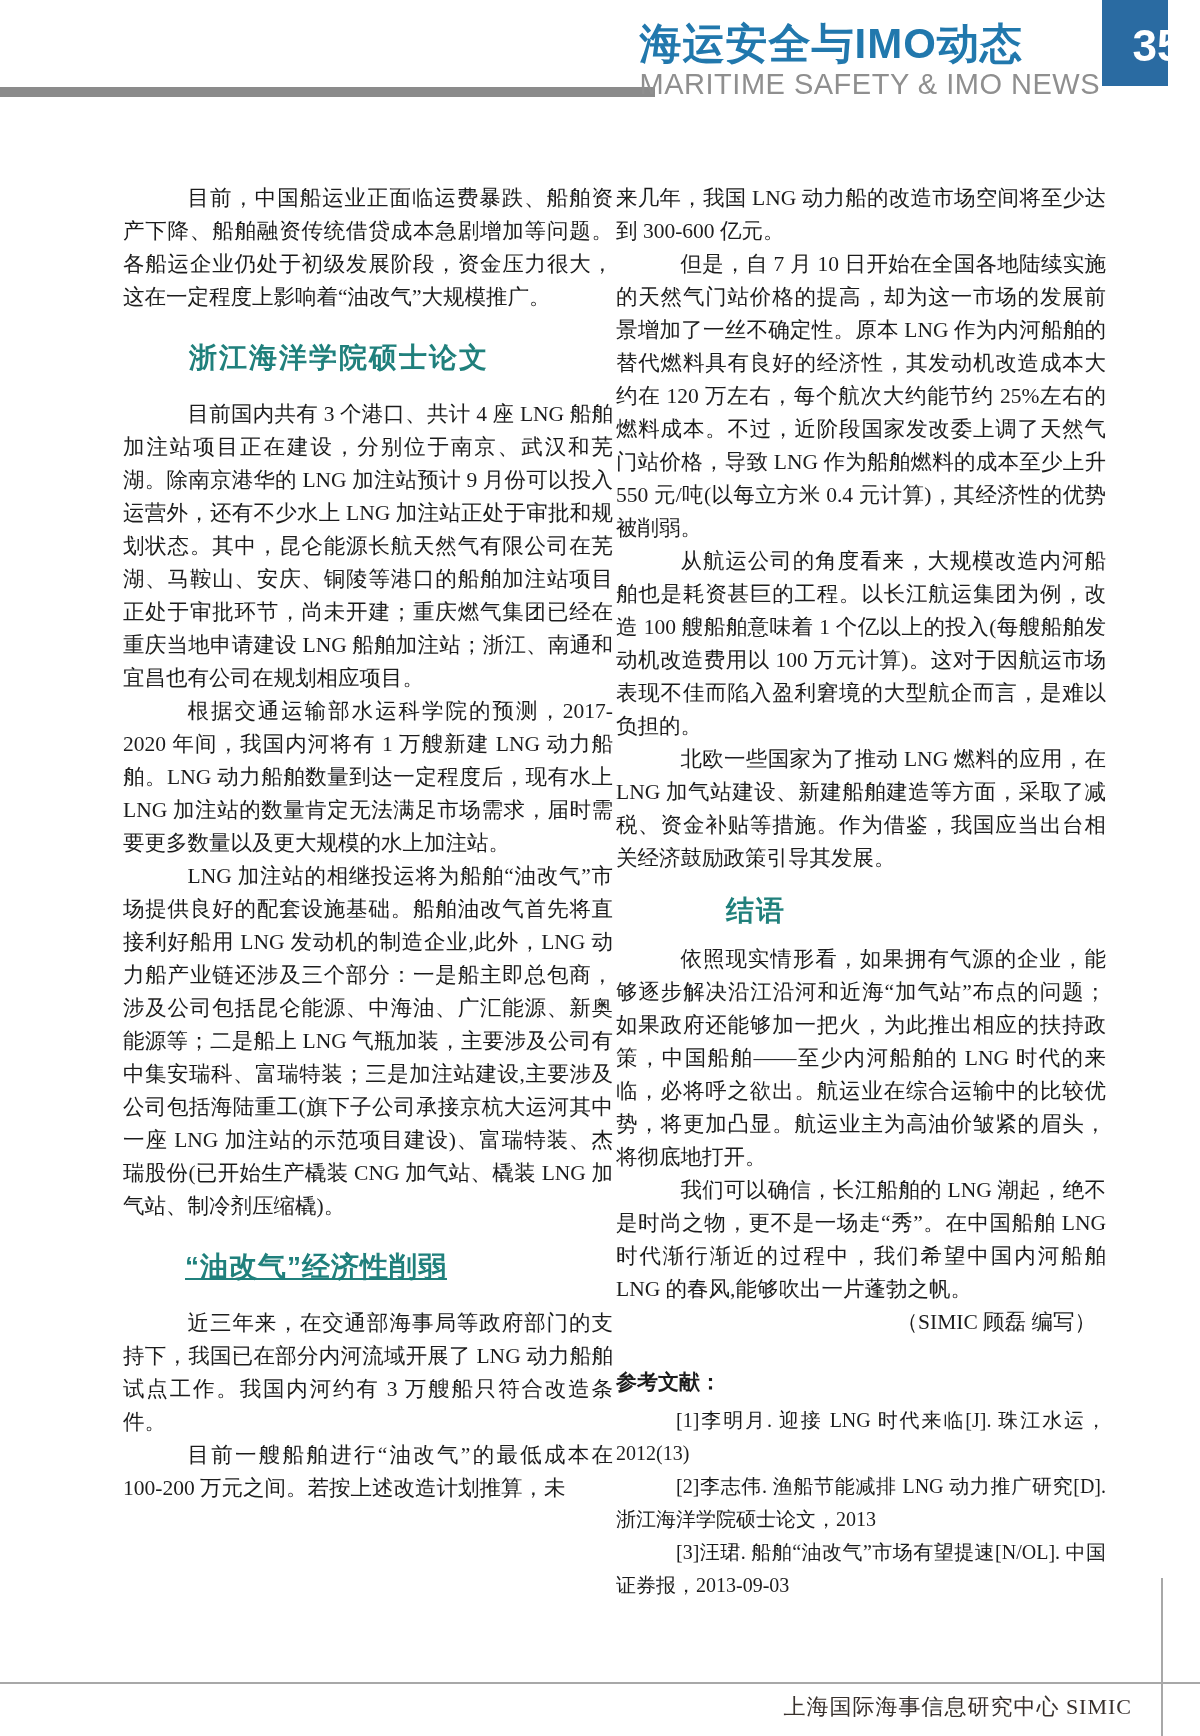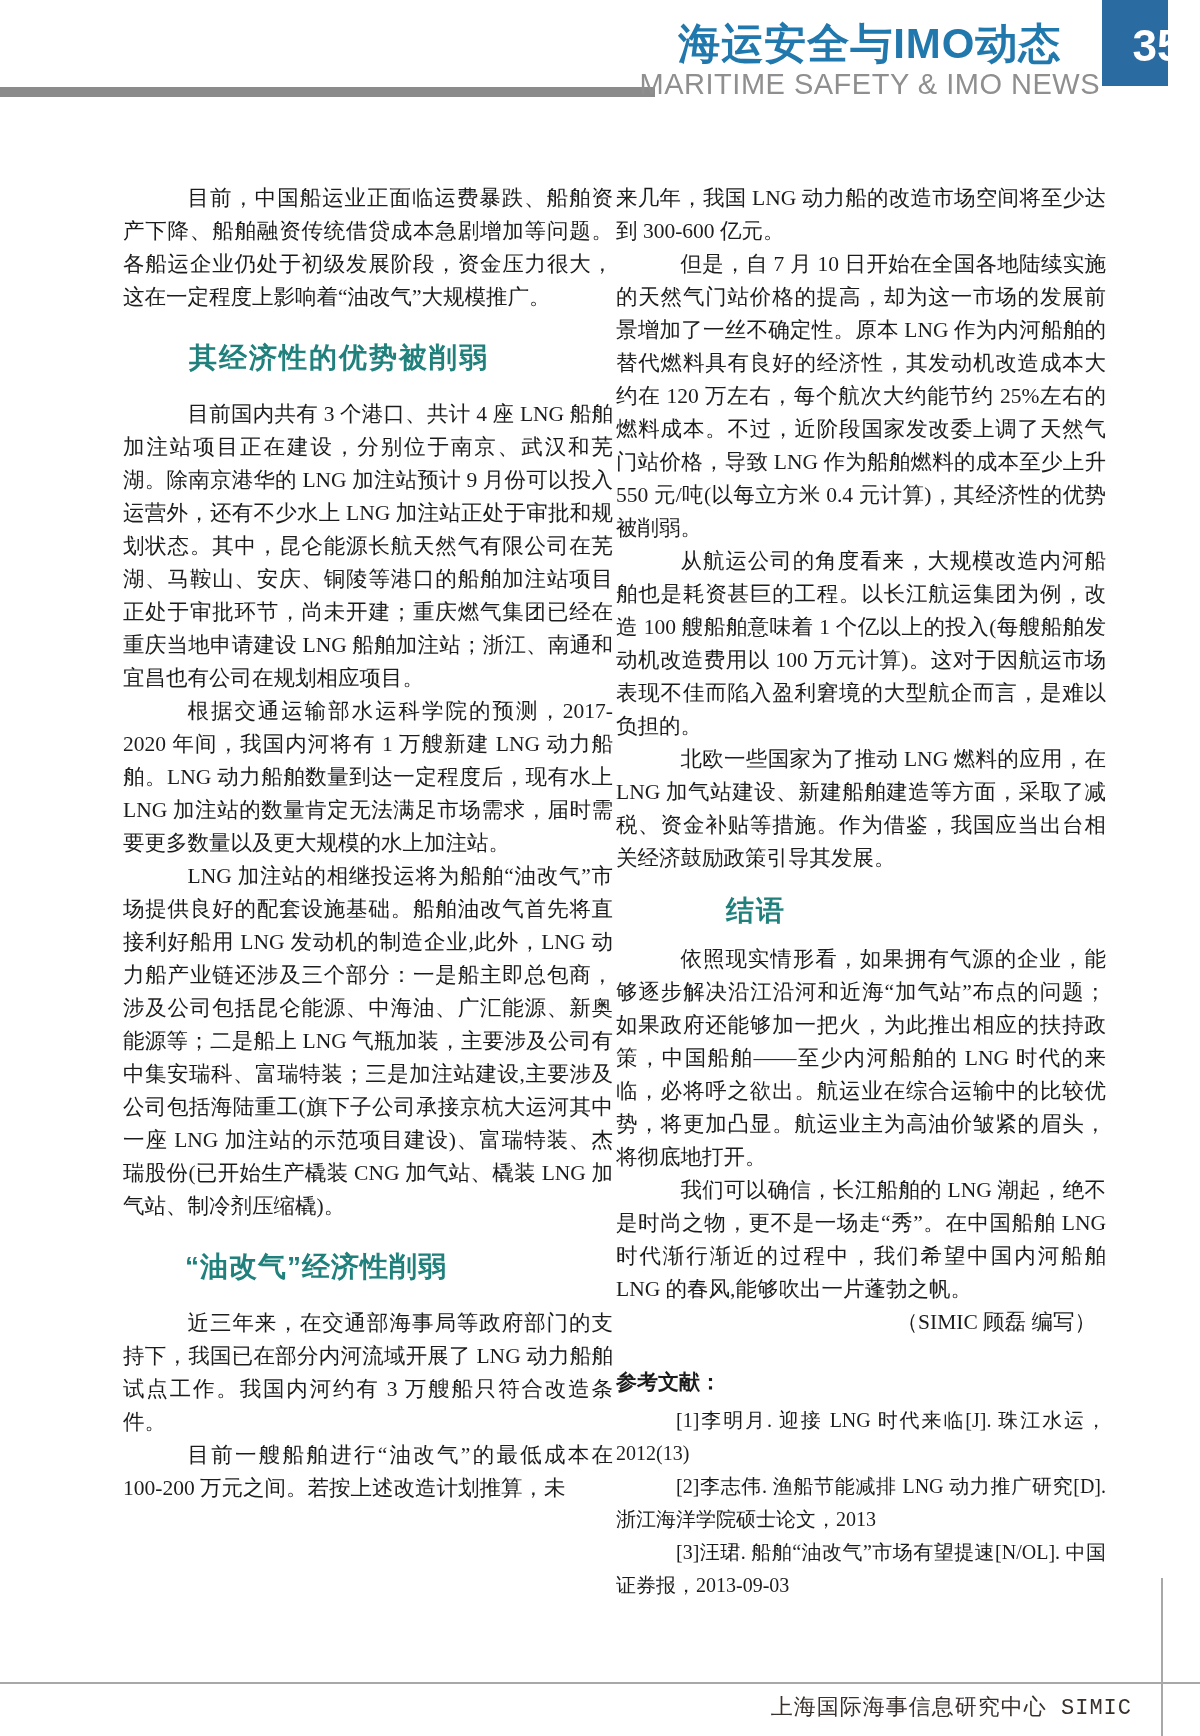--- a/index.html
+++ b/index.html
@@ -12,21 +12,21 @@
     font-family:"Liberation Serif","DejaVu Serif",serif;
     color:#1c1c1c;
   }
 
   
   .gray-bar{
     position:absolute;left:0;top:87px;width:655px;height:10px;
     background:#8b8b8b;
   }
   .header-right{
-    position:absolute;top:20px;right:100px;text-align:center;
+    position:absolute;top:20px;right:100px;text-align:left;
     font-family:"Liberation Sans","DejaVu Sans",sans-serif;
   }
   .title-cn{
     font-size:42px;line-height:48px;font-weight:bold;
     color:#2178ad;letter-spacing:1px;
   }
   .title-en{
     font-size:29px;line-height:26px;margin-top:3px;
     color:#8f8f8f;letter-spacing:0.5px;
   }
@@ -49,21 +49,21 @@
   .col p{margin:0;text-indent:3em;}
   .col p.no-indent{text-indent:0;}
 
   .sec-heading{
     font-family:"Liberation Sans","DejaVu Sans",sans-serif;
     font-size:28px;line-height:40px;font-weight:600;
     color:#20807c;letter-spacing:2px;
     margin:24px 0 20px 0;text-indent:0;
   }
   .sec-heading.h-shore{margin-left:66px;}
-  .sec-heading.h-econ{margin-left:62px;letter-spacing:1px;}
+  .sec-heading.h-econ{margin-left:62px;letter-spacing:1px;text-decoration:underline;}
   .sec-heading.h-concl{margin:16px 0 12px 110px;}
 
   .signature{
     text-align:right;padding-right:10px;margin:2px 0 0 0;text-indent:0;
   }
 
   .refs-title{
     font-family:"Liberation Sans","DejaVu Sans",sans-serif;
     font-weight:bold;font-size:21px;line-height:33px;
     margin:26px 0 6px 0;text-indent:0;
@@ -77,39 +77,39 @@
   .footer-hline{
     position:absolute;left:0;top:1682px;width:1200px;height:2px;
     background:#a8a8a8;
   }
   .footer-vline{
     position:absolute;left:1161px;top:1578px;width:2px;height:158px;
     background:#a8a8a8;
   }
   .footer-text{
     position:absolute;top:1692px;right:68px;
-    font-family:Liberation Mono, monospace;
+    font-family:Liberation Serif, serif;
     font-size:22px;color:#38302c;letter-spacing:1px;text-align:right;
   }
 </style>
 </head>
 <body>
 
 <div class="page">
 
   <div class="gray-bar"></div>
   <div class="header-right">
     <div class="title-cn">海运安全与IMO动态</div>
     <div class="title-en">MARITIME SAFETY &amp; IMO NEWS</div>
   </div>
   <div class="page-badge">35</div>
 
   <section class="col col-left">
     <p>目前，中国船运业正面临运费暴跌、船舶资产下降、船舶融资传统借贷成本急剧增加等问题。各船运企业仍处于初级发展阶段，资金压力很大，这在一定程度上影响着“油改气”大规模推广。</p>
-    <div class="sec-heading h-shore">其经济性的优势被削弱</div>
+    <div class="sec-heading h-shore">浙江海洋学院硕士论文</div>
     <p>目前国内共有 3 个港口、共计 4 座 LNG 船舶加注站项目正在建设，分别位于南京、武汉和芜湖。除南京港华的 LNG 加注站预计 9 月份可以投入运营外，还有不少水上 LNG 加注站正处于审批和规划状态。其中，昆仑能源长航天然气有限公司在芜湖、马鞍山、安庆、铜陵等港口的船舶加注站项目正处于审批环节，尚未开建；重庆燃气集团已经在重庆当地申请建设 LNG 船舶加注站；浙江、南通和宜昌也有公司在规划相应项目。</p>
     <p>根据交通运输部水运科学院的预测，2017-2020 年间，我国内河将有 1 万艘新建 LNG 动力船舶。LNG 动力船舶数量到达一定程度后，现有水上 LNG 加注站的数量肯定无法满足市场需求，届时需要更多数量以及更大规模的水上加注站。</p>
     <p>LNG 加注站的相继投运将为船舶“油改气”市场提供良好的配套设施基础。船舶油改气首先将直接利好船用 LNG 发动机的制造企业,此外，LNG 动力船产业链还涉及三个部分：一是船主即总包商，涉及公司包括昆仑能源、中海油、广汇能源、新奥能源等；二是船上 LNG 气瓶加装，主要涉及公司有中集安瑞科、富瑞特装；三是加注站建设,主要涉及公司包括海陆重工(旗下子公司承接京杭大运河其中一座 LNG 加注站的示范项目建设)、富瑞特装、杰瑞股份(已开始生产橇装 CNG 加气站、橇装 LNG 加气站、制冷剂压缩橇)。</p>
     <div class="sec-heading h-econ">“油改气”经济性削弱</div>
     <p>近三年来，在交通部海事局等政府部门的支持下，我国已在部分内河流域开展了 LNG 动力船舶试点工作。我国内河约有 3 万艘船只符合改造条件。</p>
     <p>目前一艘船舶进行“油改气”的最低成本在 100-200 万元之间。若按上述改造计划推算，未</p>
   </section>
 
   <section class="col col-right">
     <p class="no-indent">来几年，我国 LNG 动力船的改造市场空间将至少达到 300-600 亿元。</p>

